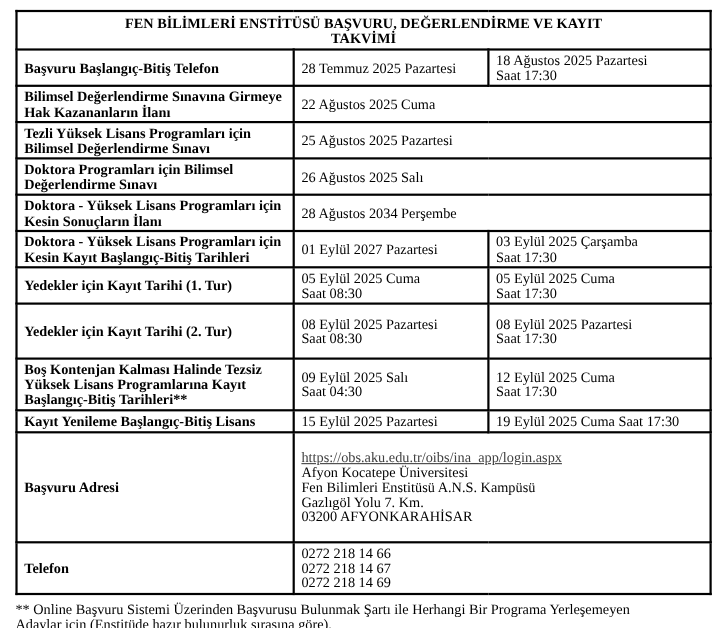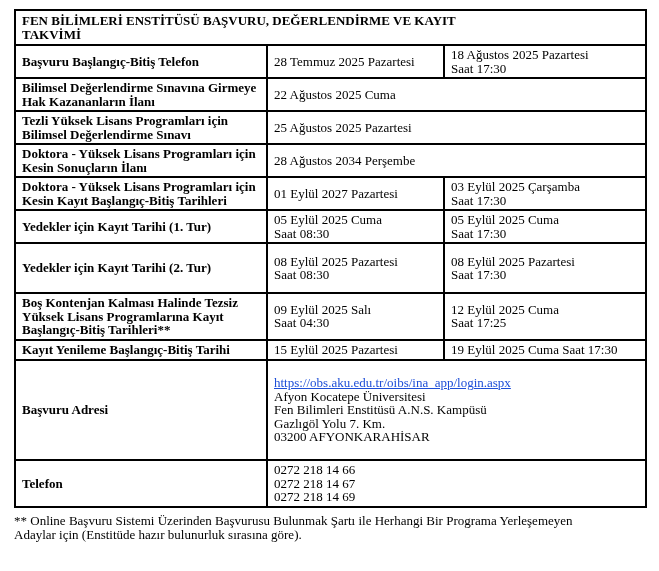--- a/index.html
+++ b/index.html
@@ -30,21 +30,21 @@
   table.calendar td {
     border: 2px solid #000000;
     font-size: 13px;
     line-height: 1.04;
     padding: 2px 6px;
     vertical-align: middle;
     white-space: pre-line;
     overflow: hidden;
   }
   td.title-cell {
-    text-align: left;
+    text-align: center;
     font-weight: bold;
     font-size: 15.5px;
     line-height: 1.15;
     padding: 3px 2px;
   }
   td.label-cell {
     font-weight: bold;
     padding-left: 5px;
   }
   td.top-align {
@@ -52,21 +52,21 @@
     padding-top: 4px;
   }
   td.date-cell {
     padding-left: 8px;
   }
   td.tight {
     padding-top: 1px;
     padding-bottom: 1px;
   }
   a.app-link {
-    color: #1d4ed8;
+    color: #404040;
     text-decoration: underline;
   }
   .address-block {
     white-space: pre-line;
   }
   .footnote {
     margin-top: 6px;
     font-size: 13px;
     line-height: 1.12;
     white-space: pre-line;
@@ -103,20 +103,25 @@
 Hak Kazananların İlanı</td>
         <td class="date-cell" colspan="2">22 Ağustos 2025 Cuma</td>
       </tr>
 
       <tr style="height:32px">
         <td class="label-cell">Tezli Yüksek Lisans Programları için
 Bilimsel Değerlendirme Sınavı</td>
         <td class="date-cell" colspan="2">25 Ağustos 2025 Pazartesi</td>
       </tr>
 
+      <tr style="height:30px">
+        <td class="label-cell">Doktora Programları için Bilimsel
+Değerlendirme Sınavı</td>
+        <td class="date-cell" colspan="2">26 Ağustos 2025 Salı</td>
+      </tr>
 
       <tr style="height:33px">
         <td class="label-cell">Doktora - Yüksek Lisans Programları için
 Kesin Sonuçların İlanı</td>
         <td class="date-cell" colspan="2">28 Ağustos 2034 Perşembe</td>
       </tr>
 
       <tr style="height:30px">
         <td class="label-cell">Doktora - Yüksek Lisans Programları için
 Kesin Kayıt Başlangıç-Bitiş Tarihleri</td>
@@ -141,25 +146,25 @@
 Saat 17:30</td>
       </tr>
 
       <tr style="height:44px">
         <td class="label-cell top-align">Boş Kontenjan Kalması Halinde Tezsiz
 Yüksek Lisans Programlarına Kayıt
 Başlangıç-Bitiş Tarihleri**</td>
         <td class="date-cell">09 Eylül 2025 Salı
 Saat 04:30</td>
         <td class="date-cell">12 Eylül 2025 Cuma
-Saat 17:25</td>
+Saat 17:30</td>
       </tr>
 
       <tr style="height:20px">
-        <td class="label-cell tight">Kayıt Yenileme Başlangıç-Bitiş Tarihi</td>
+        <td class="label-cell tight">Kayıt Yenileme Başlangıç-Bitiş Lisans</td>
         <td class="date-cell tight">15 Eylül 2025 Pazartesi</td>
         <td class="date-cell tight">19 Eylül 2025 Cuma Saat 17:30</td>
       </tr>
 
       <tr style="height:92px">
         <td class="label-cell">Başvuru Adresi</td>
         <td class="date-cell" colspan="2">
           <a class="app-link" href="#" title="https://obs.aku.edu.tr/oibs/ina_app/login.aspx">https://obs.aku.edu.tr/oibs/ina_app/login.aspx</a>
           <div class="address-block">Afyon Kocatepe Üniversitesi
 Fen Bilimleri Enstitüsü A.N.S. Kampüsü

